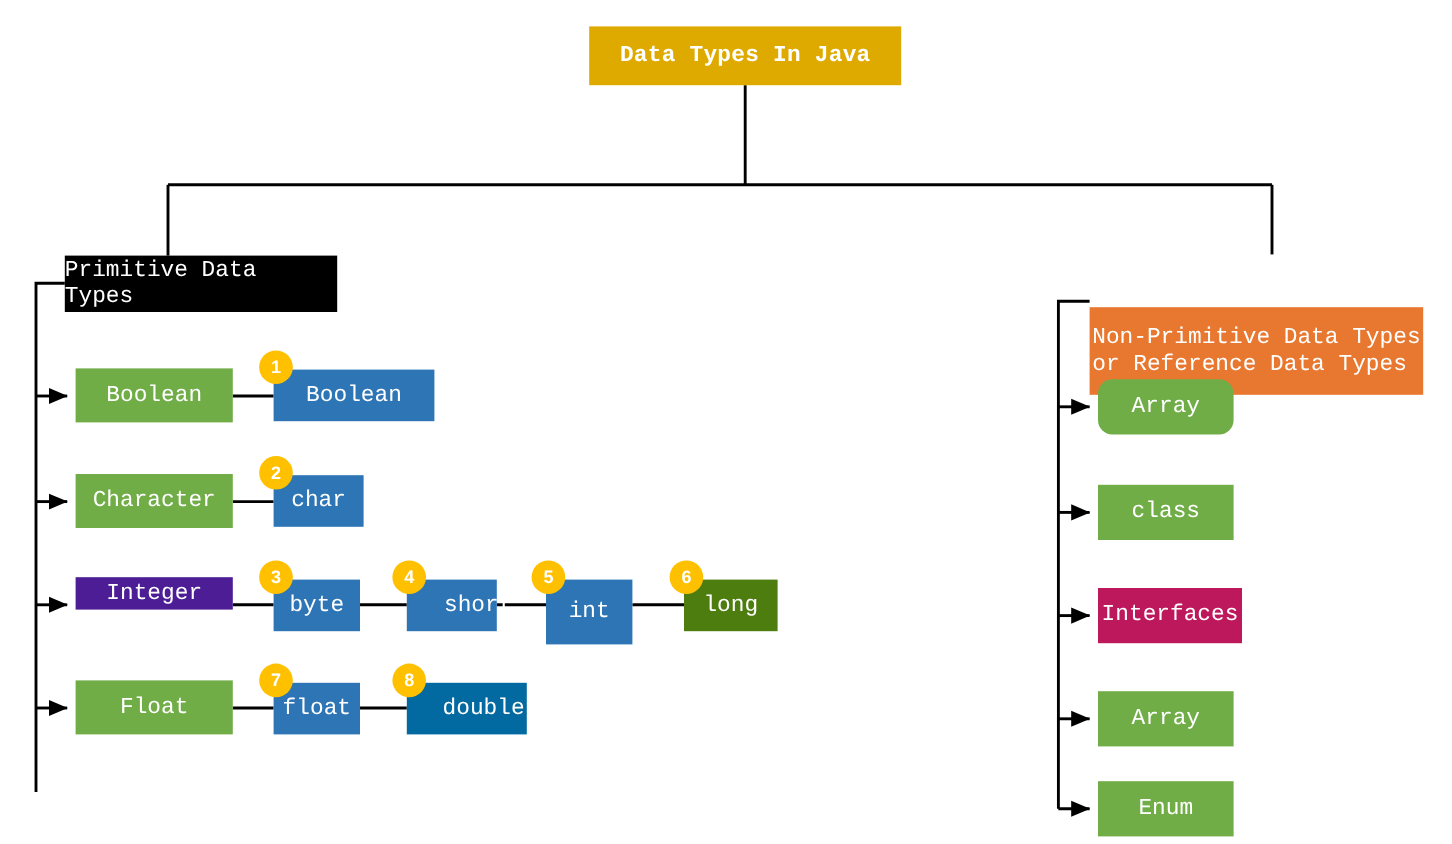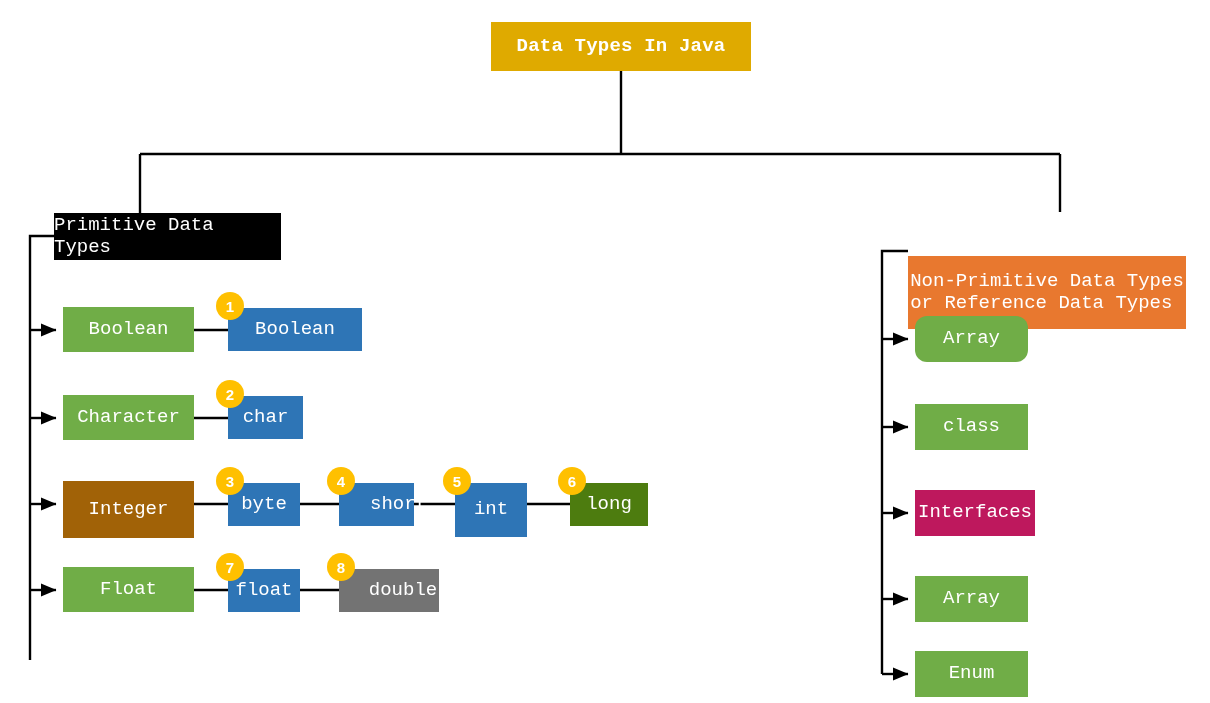--- a/index.html
+++ b/index.html
@@ -119,21 +119,21 @@
   </svg>
 
   <div class="node node-title" style="left: 491px; top: 22px; width: 260px; height: 49px; background: rgb(223, 170, 0);">Data Types In Java</div>
 
   <div class="node node-branch" style="left: 54px; top: 213px; width: 227px; height: 47px; background: #000000;">Primitive Data Types</div>
   <div class="node node-branch" style="left: 908px; top: 212px; width: 278px; height: 73px; background: rgb(232, 120, 47); margin-top: 44px;">Non-Primitive Data Types
 or Reference Data Types</div>
 
   <div class="node node-group" style="left: 63px; top: 307px; width: 131px; height: 45px; background: rgb(112, 173, 71);">Boolean</div>
   <div class="node node-group" style="left: 63px; top: 395px; width: 131px; height: 45px; background: rgb(112, 173, 71);">Character</div>
-  <div class="node node-group" style="left: 63px; top: 481px; width: 131px; height: 57px; background: #a16207;">Integer</div>
+  <div class="node node-group" style="left: 63px; top: 481px; width: 131px; height: 27px; background: #4c1d95;">Integer</div>
   <div class="node node-group" style="left: 63px; top: 567px; width: 131px; height: 45px; background: rgb(112, 173, 71);">Float</div>
 
   <div class="node node-leaf" style="left: 228px; top: 308px; width: 134px; height: 43px; background: rgb(46, 117, 182);">Boolean</div>
   <div class="badge" style="left: 216px; top: 292px; background: rgb(255, 192, 0);">1</div>
 
   <div class="node node-leaf" style="left: 228px; top: 396px; width: 75px; height: 43px; background: rgb(46, 117, 182);">char</div>
   <div class="badge" style="left: 216px; top: 380px; background: rgb(255, 192, 0);">2</div>
 
   <div class="node node-leaf" style="left: 228px; top: 483px; width: 72px; height: 43px; background: rgb(46, 117, 182);">byte</div>
   <div class="badge" style="left: 216px; top: 467px; background: rgb(255, 192, 0);">3</div>
@@ -143,21 +143,21 @@
 
   <div class="node node-leaf" style="left: 455px; top: 483px; width: 72px; height: 54px; background: rgb(46, 117, 182);">int</div>
   <div class="badge" style="left: 443px; top: 467px; background: rgb(255, 192, 0);">5</div>
 
   <div class="node node-leaf" style="left: 570px; top: 483px; width: 78px; height: 43px; background: #4d7c0f;">long</div>
   <div class="badge" style="left: 558px; top: 467px; background: rgb(255, 192, 0);">6</div>
 
   <div class="node node-leaf" style="left: 228px; top: 569px; width: 72px; height: 43px; background: rgb(46, 117, 182);">float</div>
   <div class="badge" style="left: 216px; top: 553px; background: rgb(255, 192, 0);">7</div>
 
-  <div class="node node-leaf" style="left: 339px; top: 569px; width: 100px; height: 43px; background: #737373; padding-left: 28px;">double</div>
+  <div class="node node-leaf" style="left: 339px; top: 569px; width: 100px; height: 43px; background: #0369a1; padding-left: 28px;">double</div>
   <div class="badge" style="left: 327px; top: 553px; background: rgb(255, 192, 0);">8</div>
 
   <div class="node node-group" style="left: 915px; top: 316px; width: 113px; height: 46px; background: rgb(112, 173, 71); border-radius: 12px;">Array</div>
   <div class="node node-group" style="left: 915px; top: 404px; width: 113px; height: 46px; background: rgb(112, 173, 71);">class</div>
   <div class="node node-group" style="left: 915px; top: 490px; width: 120px; height: 46px; background: #be185d;">Interfaces</div>
   <div class="node node-group" style="left: 915px; top: 576px; width: 113px; height: 46px; background: rgb(112, 173, 71);">Array</div>
   <div class="node node-group" style="left: 915px; top: 651px; width: 113px; height: 46px; background: rgb(112, 173, 71);">Enum</div>
 
 </div>
 

